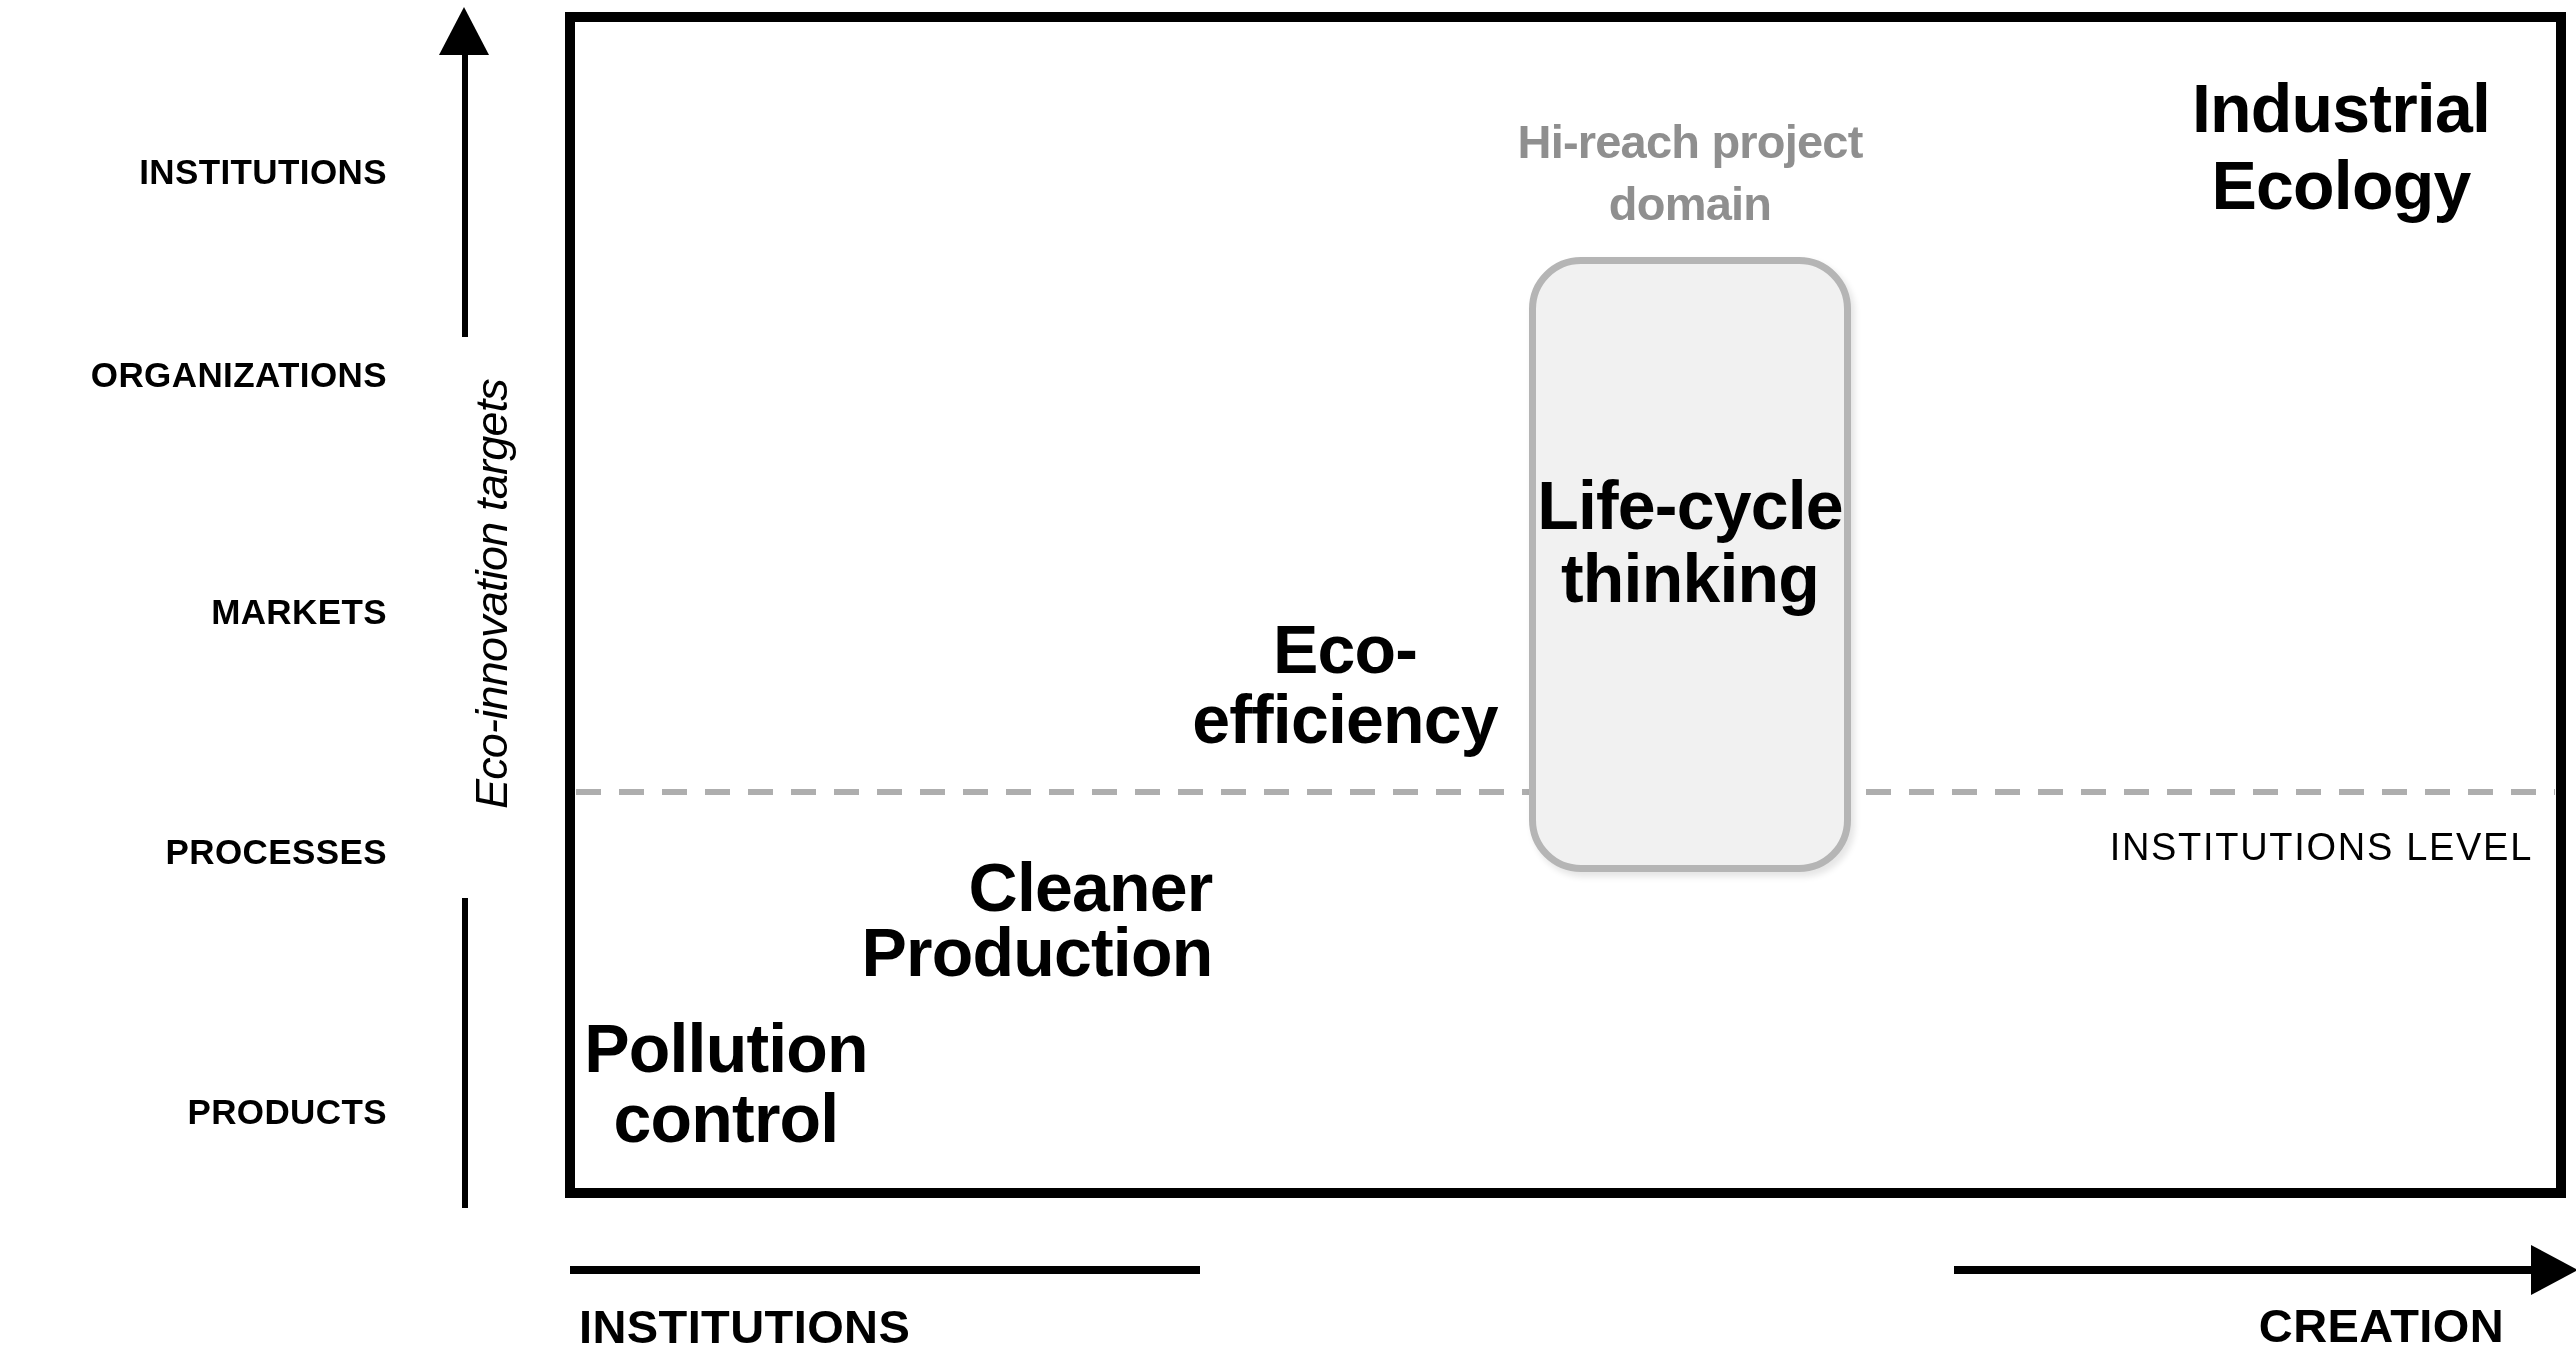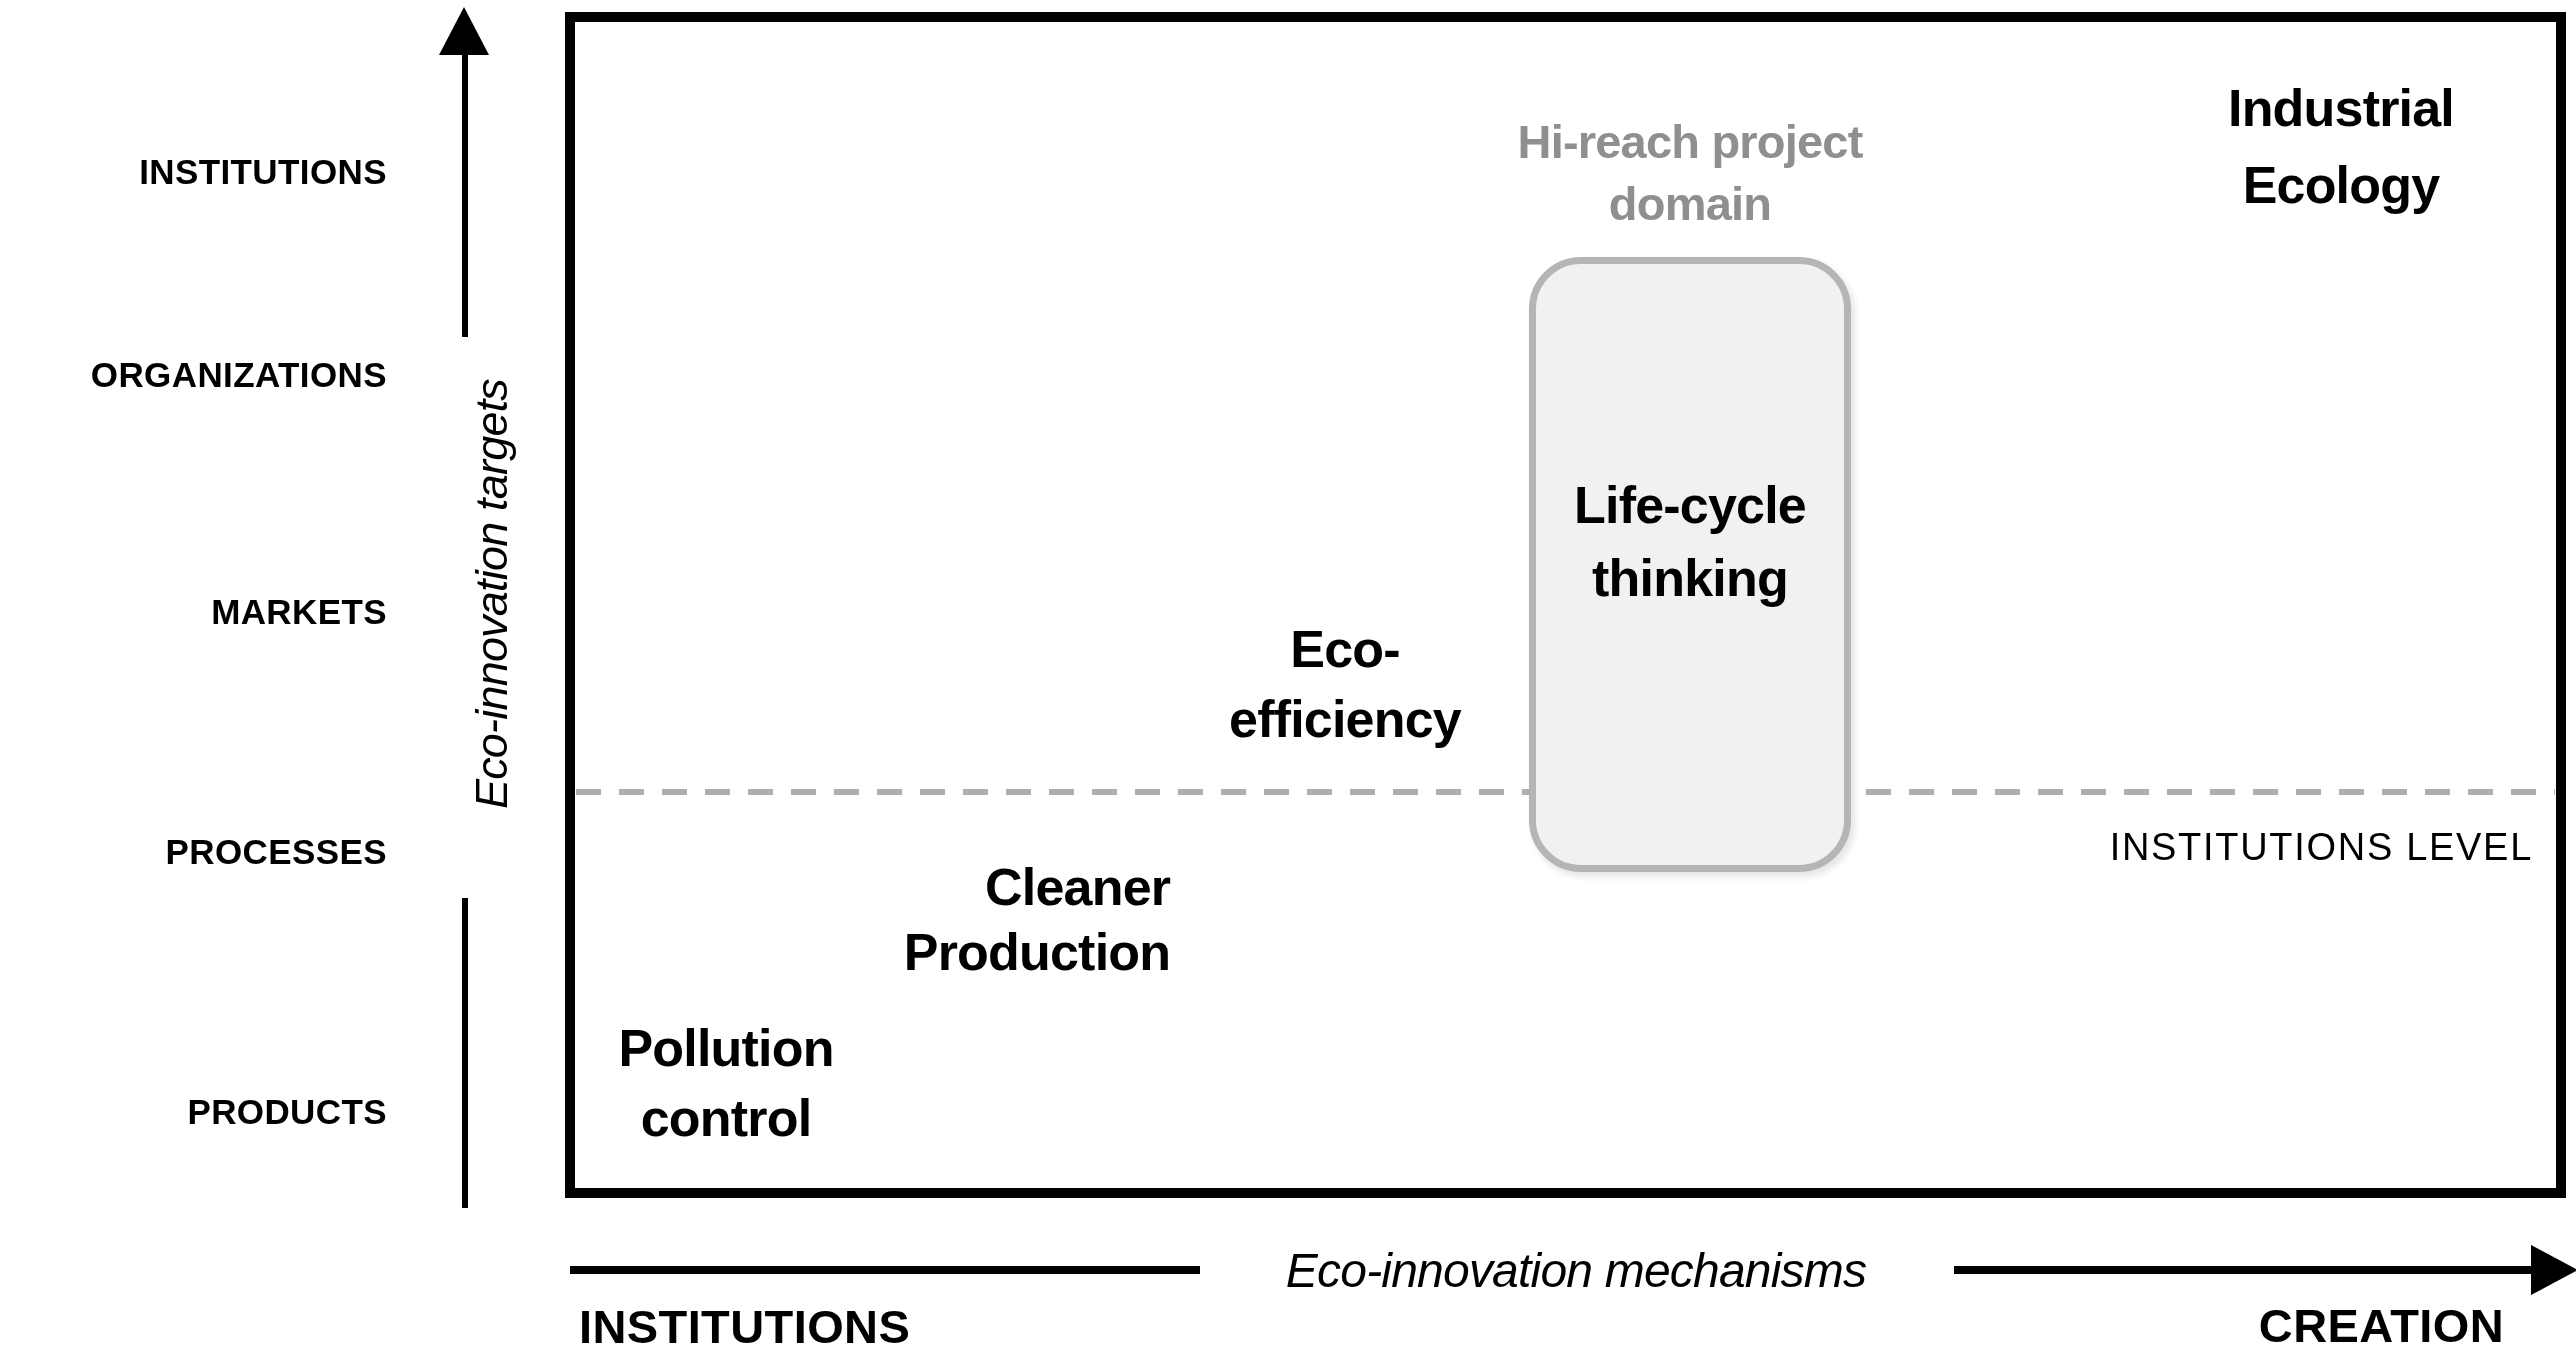--- a/index.html
+++ b/index.html
@@ -35,21 +35,21 @@
     background:var(--domain-fill);
     border:7.5px solid var(--domain-border);
     border-radius:52px; box-sizing:border-box;
     box-shadow:3.3px 4.2px 6.7px rgba(0,0,0,0.10);
   }
 
   
   .node-label{
     transform:translate(-50%,-50%);
     white-space:pre-line; text-align:center;
-    font-weight:700; font-size:52px; line-height:73px;
+    font-weight:700; font-size:68px; line-height:73px;
     letter-spacing:-0.8px;
   }
   .node-label.small-lh{line-height:65px;}
   .node-label.mid-lh{line-height:70px;}
   .muted{color:var(--muted-text); font-size:47px; line-height:62px;}
 
   
   .cat-label{
     right:2189px; transform:translateY(-50%);
     font-weight:700; font-size:35px; letter-spacing:0.4px;
@@ -126,20 +126,19 @@
   <div class="abs node-label mid-lh" style="left:1345px; top:684px;">Eco-
 efficiency</div>
   <div class="abs node-label" style="left:1690px; top:542px;">Life-cycle
 thinking</div>
   <div class="abs node-label" style="left:2341px; top:147px; line-height:77px;">Industrial
 Ecology</div>
 
   <div class="abs tech-level-label">INSTITUTIONS LEVEL</div>
 
   <div class="abs x-seg1"></div>
-  <div class="abs x-axis-label">Eco-innovation mechanisms</div>
   <div class="abs x-seg2"></div>
   <div class="abs x-arrowhead"></div>
   <div class="abs x-end-label modification">INSTITUTIONS</div>
   <div class="abs x-end-label creation">CREATION</div>
 
 </div>
 
 
 </body></html>

